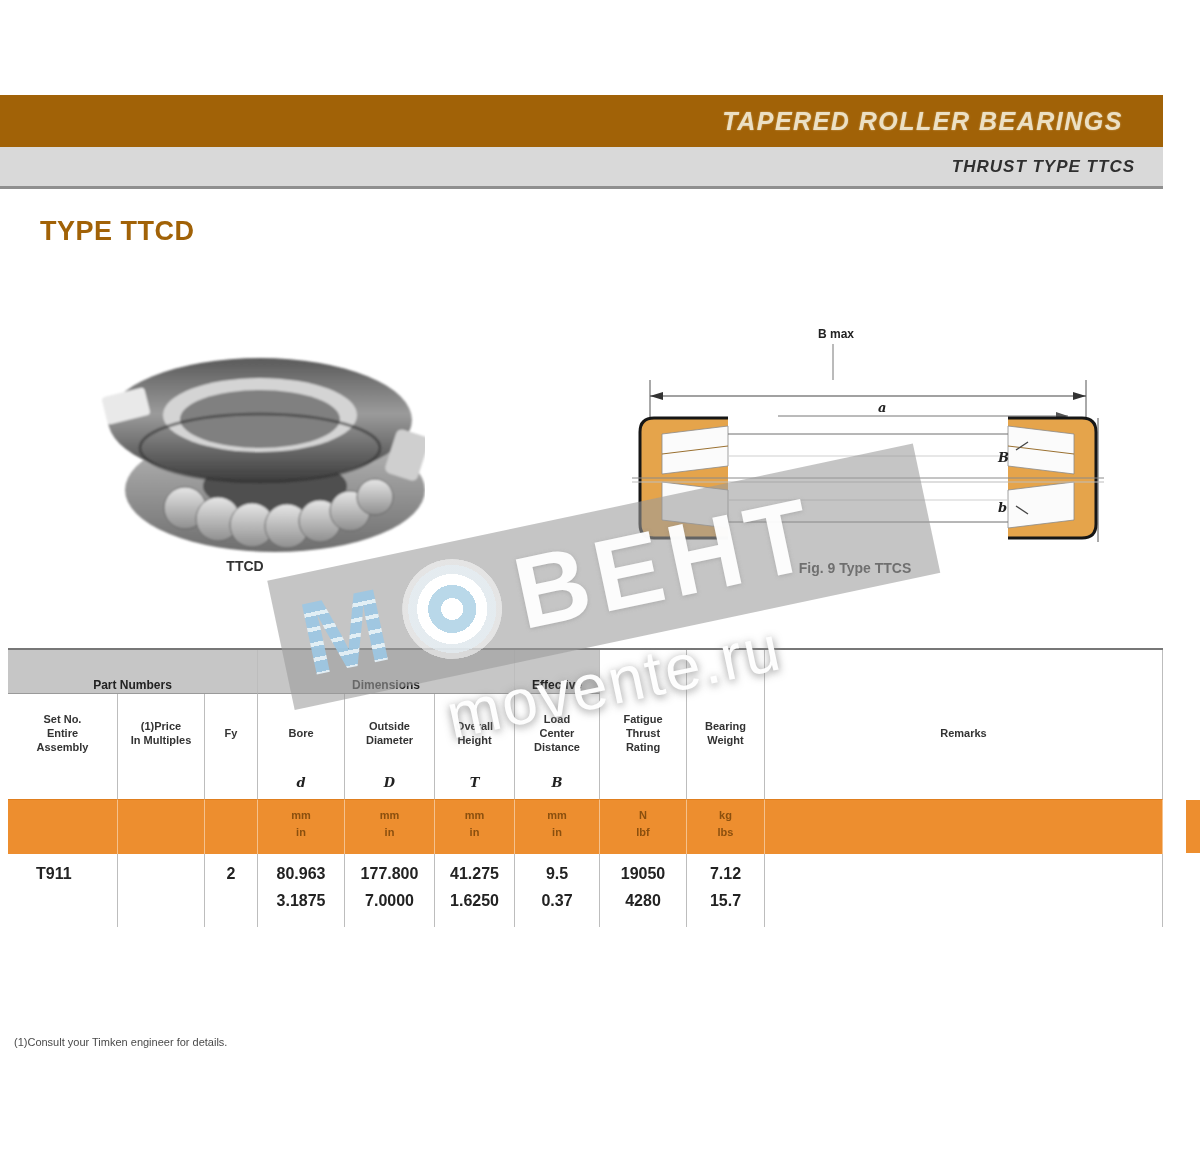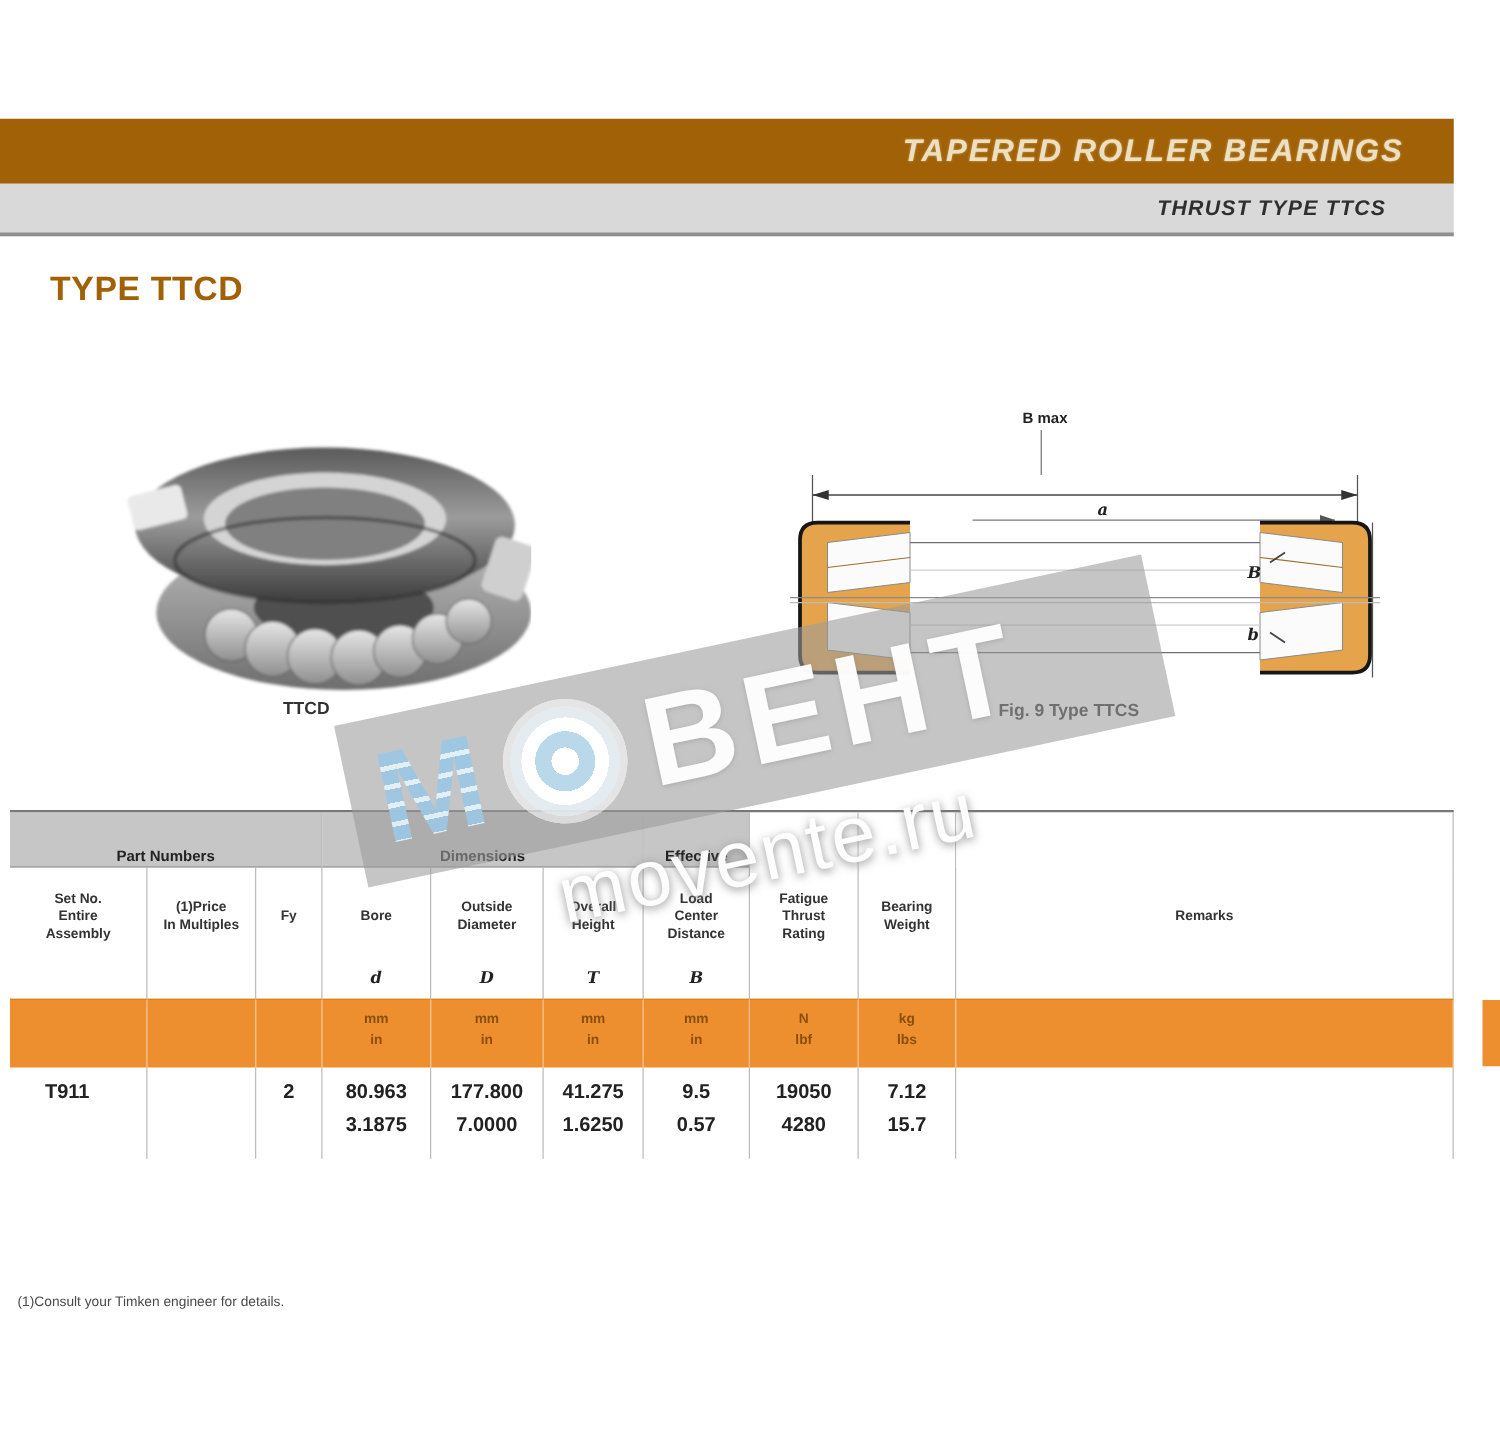--- a/index.html
+++ b/index.html
@@ -6,21 +6,21 @@
   body{width:1200px;height:1165px;background:#ffffff;position:relative;overflow:hidden;
        font-family:"Liberation Sans",sans-serif;}
   .sheet{position:absolute;inset:0;filter:blur(0.35px);}
   
   .topbar{position:absolute;left:0;top:95px;width:1163px;height:52px;background:#a16207;
           display:flex;align-items:center;justify-content:flex-end;padding-right:40px;box-sizing:border-box;}
   .topbar span{font-size:25px;font-weight:800;letter-spacing:1.5px;color:#ece0c4;
                text-shadow:0 0 2px rgba(255,240,200,.5);font-style:italic;}
   .subbar{position:absolute;left:0;top:147px;width:1163px;height:42px;background:#d9d9d9;
           border-bottom:3px solid #8f8f8f;display:flex;align-items:center;justify-content:flex-end;
-          padding-right:54px;box-sizing:border-box;}
+          padding-right:28px;box-sizing:border-box;}
   .subbar span{font-size:17px;font-weight:800;letter-spacing:1px;color:#2f2f2f;font-style:italic;}
   .title{position:absolute;left:38px;top:214px;font-size:27px;font-weight:900;color:#a16207;
          letter-spacing:.5px;margin:2px;}
   
   .cap{position:absolute;font-size:14px;font-weight:700;color:#333;text-align:center;}
   .photo-cap{left:185px;top:558px;width:120px;}
   .fig-cap{left:765px;top:560px;width:180px;}
   
   .tbl{position:absolute;left:8px;top:648px;width:1155px;display:grid;
        grid-template-columns:110px 87px 53px 87px 90px 80px 85px 87px 78px 398px;
@@ -211,21 +211,21 @@
     <div class="d part">T911</div>
     <div class="d"></div>
     <div class="d">2</div>
     <div class="d">80.963
 3.1875</div>
     <div class="d">177.800
 7.0000</div>
     <div class="d">41.275
 1.6250</div>
     <div class="d">9.5
-0.57</div>
+0.37</div>
     <div class="d">19050
 4280</div>
     <div class="d">7.12
 15.7</div>
     <div class="d"></div>
   </div>
 
   <div class="orange-tab"></div>
 
   <div class="footnote">(1)Consult your Timken engineer for details.</div>

